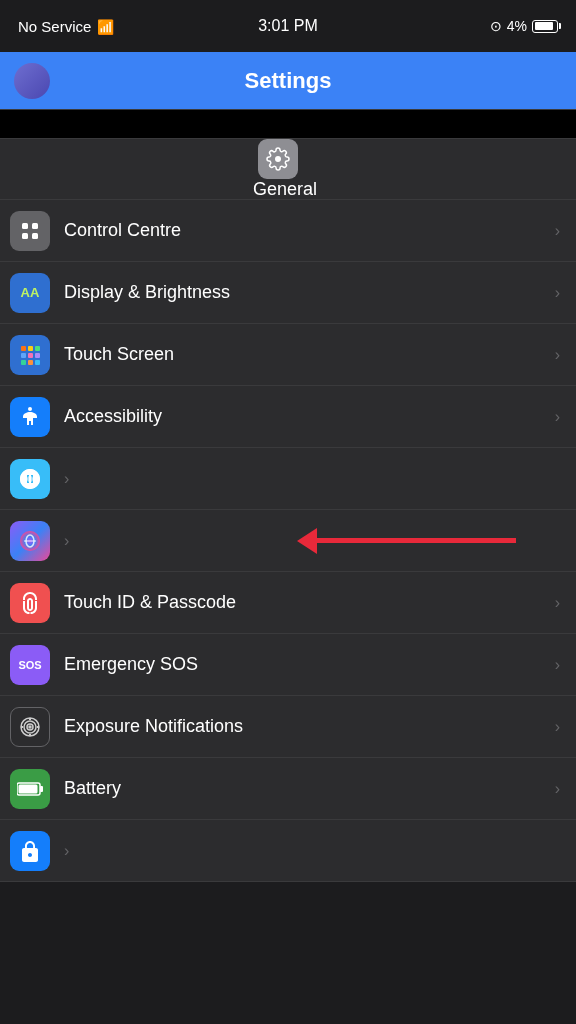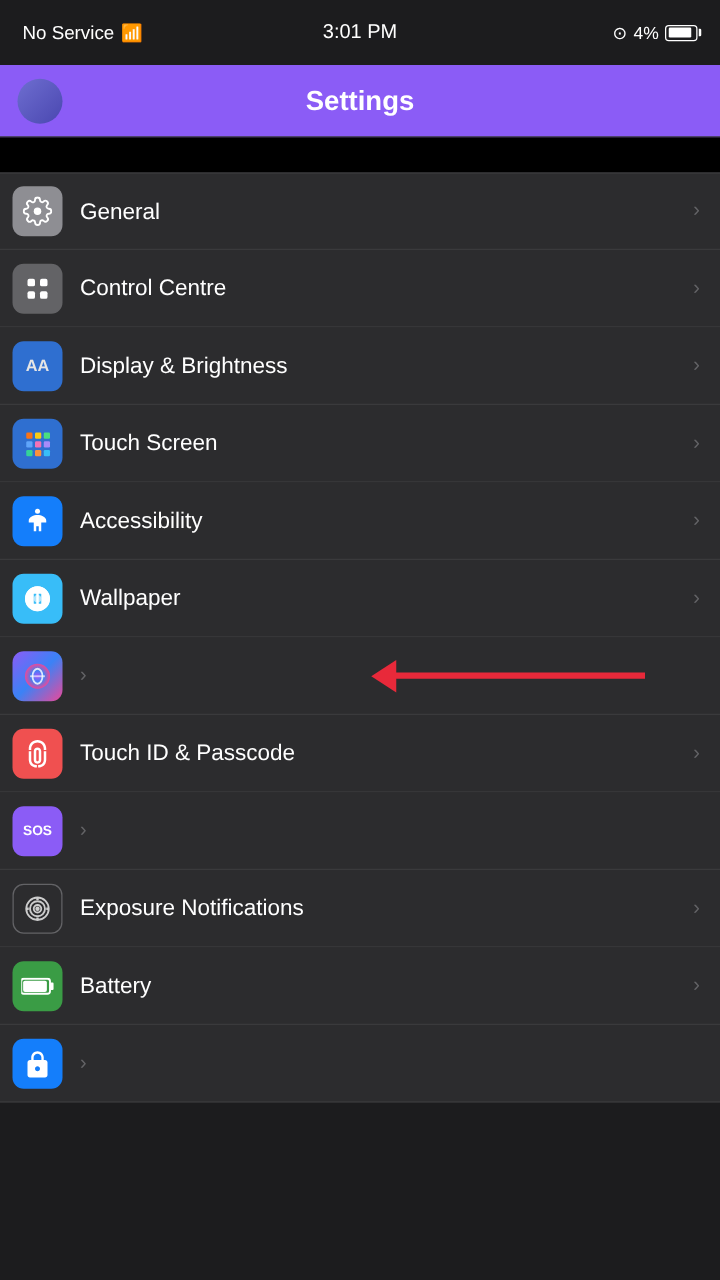--- a/index.html
+++ b/index.html
@@ -17,21 +17,21 @@
     .status-bar {
       display: flex;
       align-items: center;
       justify-content: space-between;
       height: 52px;
       padding: 0 18px;
       background: #1c1c1e;
     }
     .status-left {
       display: flex;
-      align-items: center;
+      align-items: flex-end;
       gap: 6px;
       font-size: 15px;
       font-weight: 500;
     }
     .status-center {
       font-size: 16px;
       font-weight: 400;
       position: absolute;
       left: 50%;
       transform: translateX(-50%);
@@ -72,21 +72,21 @@
     .battery-fill {
       background: #fff;
       height: 100%;
       width: 90%;
       border-radius: 1px;
     }
 
     
     .nav-bar {
       height: 58px;
-      background: #8b5cf6;
+      background: #3b82f6;
       display: flex;
       align-items: center;
       justify-content: center;
       padding: 0 20px;
       border-bottom: 1px solid #3a3a3c;
     }
     .nav-title {
       font-size: 22px;
       font-weight: 700;
       color: #fff;
@@ -120,20 +120,21 @@
       align-items: center;
       padding: 0 16px 0 10px;
       height: 62px;
       background: #2c2c2e;
       border-bottom: 0.5px solid #3a3a3c;
       position: relative;
       cursor: pointer;
     }
     .settings-item:first-child {
       border-top: 0.5px solid #3a3a3c;
+      flex-direction: column;
     }
 
     .settings-icon {
       width: 40px;
       height: 40px;
       border-radius: 9px;
       display: flex;
       align-items: center;
       justify-content: center;
       margin-right: 14px;
@@ -237,21 +238,21 @@
         <rect x="3" y="3" width="6" height="6" rx="1.5"></rect>
         <rect x="13" y="3" width="6" height="6" rx="1.5"></rect>
         <rect x="3" y="13" width="6" height="6" rx="1.5"></rect>
         <rect x="13" y="13" width="6" height="6" rx="1.5"></rect>
       </svg>
       </div>
       <span class="settings-label">Control Centre</span>
       <span class="chevron">›</span>
     </div>
     <div class="settings-item">
-      <div class="settings-icon icon-display" style="font-size: 13px; font-weight: 900; color: #e5e5e5;">AA</div>
+      <div class="settings-icon icon-display" style="font-size: 13px; font-weight: 900; color: #bef264;">AA</div>
       <span class="settings-label">Display &amp; Brightness</span>
       <span class="chevron">›</span>
     </div>
     <div class="settings-item">
       <div class="settings-icon icon-homescreen">
         <svg width="24" height="24" viewBox="0 0 24 24">
         <rect x="3" y="3" width="5" height="5" rx="1" fill="#f97316"></rect>
         <rect x="10" y="3" width="5" height="5" rx="1" fill="#facc15"></rect>
         <rect x="17" y="3" width="5" height="5" rx="1" fill="#4ade80"></rect>
         <rect x="3" y="10" width="5" height="5" rx="1" fill="#60a5fa"></rect>
@@ -277,21 +278,20 @@
     </div>
     <div class="settings-item">
       <div class="settings-icon icon-wallpaper">
         <svg width="24" height="24" viewBox="0 0 24 24" fill="white">
         <path d="M12 2C6.48 2 2 6.48 2 12s4.48 10 10 10 10-4.48 10-10S17.52 2 12 2zm-1 14H9V8h2v8zm4 0h-2V8h2v8z"></path>
         <path d="M12 2a10 10 0 1 0 0 20A10 10 0 0 0 12 2zm0 18a8 8 0 1 1 0-16 8 8 0 0 1 0 16z"></path>
         <circle cx="12" cy="12" r="3" opacity="0.6"></circle>
         <path d="M8 8 Q12 4 16 8 Q20 12 16 16 Q12 20 8 16 Q4 12 8 8" fill="none" stroke="white" stroke-width="1" opacity="0.5"></path>
       </svg>
       </div>
-      <span class="settings-label">Wallpaper</span>
       <span class="chevron">›</span>
     </div>
     <div class="settings-item">
       <div class="settings-icon icon-siri">
         <svg width="24" height="24" viewBox="0 0 24 24">
         <defs>
           <radialGradient id="siriGrad" cx="50%" cy="50%" r="50%">
             <stop offset="0%" stop-color="#a855f7"></stop>
             <stop offset="50%" stop-color="#3b82f6"></stop>
             <stop offset="100%" stop-color="#ec4899"></stop>
@@ -317,20 +317,21 @@
         <path d="M12 7c-1.66 0-3 1.34-3 3v7c0 1.66 1.34 3 3 3s3-1.34 3-3v-7c0-1.66-1.34-3-3-3zm1 10c0 .55-.45 1-1 1s-1-.45-1-1v-7c0-.55.45-1 1-1s1 .45 1 1v7z"></path>
         <path d="M7 10H5v7c0 3.31 2.69 6 6 6h.5v-2H11c-2.21 0-4-1.79-4-4v-7z"></path>
         <path d="M19 10h-2v7c0 2.21-1.79 4-4 4h-.5v2H13c3.31 0 6-2.69 6-6v-7z"></path>
       </svg>
       </div>
       <span class="settings-label">Touch ID &amp; Passcode</span>
       <span class="chevron">›</span>
     </div>
     <div class="settings-item">
       <div class="settings-icon icon-sos" style="font-size: 11px; font-weight: 900; color: rgb(255, 255, 255); letter-spacing: 0px;">SOS</div>
+      <span class="settings-label">Emergency SOS</span>
       <span class="chevron">›</span>
     </div>
     <div class="settings-item">
       <div class="settings-icon icon-exposure">
         <svg width="24" height="24" viewBox="0 0 24 24" fill="none" stroke="#ccc" stroke-width="1.5">
         <circle cx="12" cy="12" r="9"></circle>
         <circle cx="12" cy="12" r="6"></circle>
         <circle cx="12" cy="12" r="3"></circle>
         <circle cx="12" cy="12" r="1" fill="#ccc"></circle>
         <line x1="12" y1="3" x2="12" y2="5" stroke-width="2"></line>

